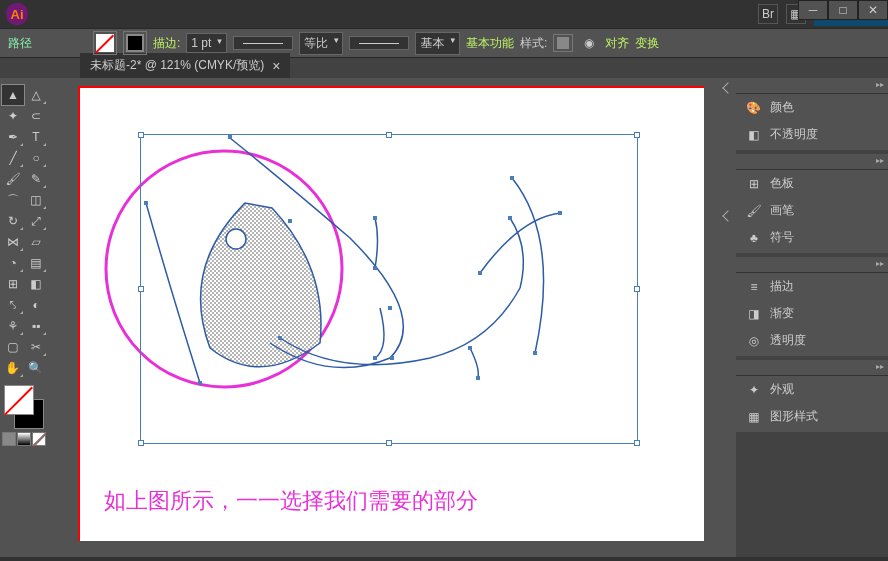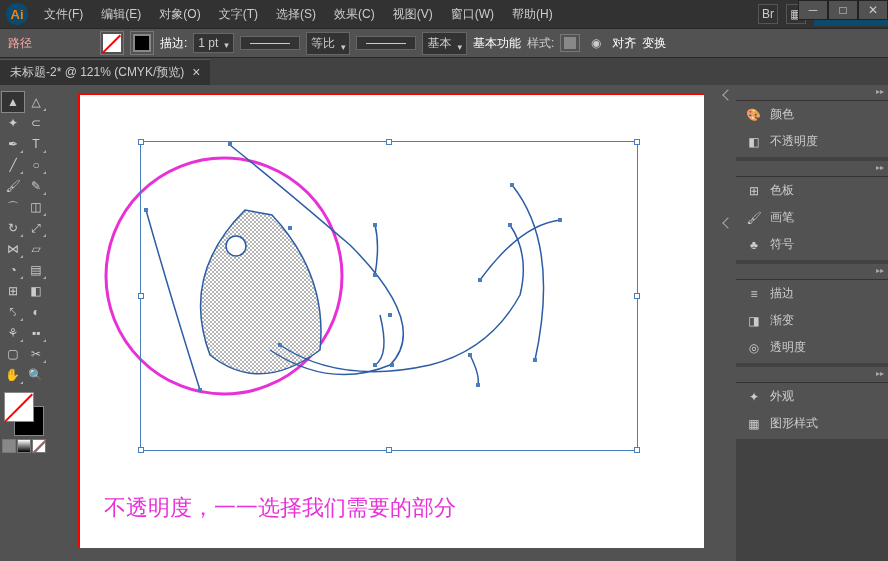--- a/index.html
+++ b/index.html
@@ -1,37 +1,37 @@
 <!DOCTYPE html>
 <html><head>
 <meta charset="utf-8">
 <style>
 *{margin:0;padding:0;box-sizing:border-box;font-family:"Microsoft YaHei",sans-serif;font-size:12px;color:#ccc}
 body{background:#323232;width:888px;height:561px;overflow:hidden;position:relative}
 .titlebar{height:28px;background:#323232;display:flex;align-items:center;padding-left:6px}
-.ai-logo{width:22px;height:22px;background:#0c4a6e;color:#ff7f00;font-weight:bold;font-size:13px;display:flex;align-items:center;justify-content:center;border-radius:10px;margin-right:8px}
+.ai-logo{width:22px;height:22px;background:#701a75;color:#ff7f00;font-weight:bold;font-size:13px;display:flex;align-items:center;justify-content:center;border-radius:10px;}
 .menubar{display:flex;gap:2px}
 .menu-item{padding:4px 8px;cursor:pointer}
 .win-controls{position:absolute;right:0;top:0;display:flex}
 .win-btn{width:30px;height:20px;background:#525252;display:flex;align-items:center;justify-content:center;border:1px solid #222;cursor:pointer}
 .titlebar-right{margin-left:auto;display:flex;align-items:center;gap:8px;}
 .tb-ico{width:20px;height:20px;border:1px solid #555;display:flex;align-items:center;justify-content:center}
 .workspace-sel{padding:3px 18px 3px 8px;background:#0c4a6e;position:relative}
 .workspace-sel:after{content:"▾";position:absolute;right:4px}
 .control-bar{height:30px;background:#525252;border-top:1px solid #282828;border-bottom:1px solid #282828;display:flex;align-items:center;padding:0 8px;gap:6px}
-.cb-label{color:#fca5a5;margin-right:16px}
+.cb-label{color:#86efac;margin-right:9px}
 .swatch{width:24px;height:24px;border:1px solid #777;display:flex;align-items:center;justify-content:center;position:relative}
 .swatch-none{background:white;position:relative;width:18px;height:18px}
 .swatch-none:after{content:"";position:absolute;width:140%;height:2px;background:red;transform:rotate(-45deg);top:50%;left:-20%}
 .swatch-black{background:black;width:14px;height:14px;outline:2px solid #888}
-.dd{padding:2px 4px;background:#333;border:1px solid #666;display:flex;align-items:flex-end;gap:4px;position:relative}
+.dd{padding:2px 4px;background:#333;border:1px solid #666;display:flex;align-items:flex-start;gap:4px;position:relative}
 .dd:after{content:"▾";margin-left:2px;font-size:9px}
-.orange{color:#ffffff}
+.orange{color:#bef264}
 .stroke-prev{width:60px;height:14px;background:#333;border:1px solid #666;display:flex;align-items:center;justify-content:center}
-.tab-bar{height:27px;background:#424242;display:flex;align-items:center;}
+.tab-bar{height:20px;background:#424242;display:flex;align-items:flex-end;padding-left:80px}
 .tab{padding:4px 10px;background:#323232;display:flex;align-items:center;gap:8px;border-top:1px solid #555}
 .tab-close{cursor:pointer;font-size:14px}
 .main{display:flex;height:479px}
 .tools{width:50px;background:#525252;padding:4px 2px;display:flex;flex-wrap:wrap;gap:1px;align-content:flex-start}
 .tools:before{content:"";width:100%;height:2px}
 .tool{width:22px;height:20px;display:flex;align-items:center;justify-content:center;cursor:pointer;position:relative}
 .tool.active{background:#333;outline:1px solid #888}
 .tool-tri{position:absolute;right:1px;bottom:1px;width:0;height:0;border-left:3px solid transparent;border-bottom:3px solid #aaa}
 .color-ctrl{width:44px;margin-top:6px;position:relative;height:44px}
 .fg-sw{position:absolute;width:30px;height:30px;background:white;border:1px solid #888;top:0;left:2px}
@@ -54,31 +54,20 @@
 .panel-header:after{content:"▸▸";position:absolute;right:4px;font-size:8px;color:#aaa}
 .pico{width:16px;height:16px;display:flex;align-items:center;justify-content:center}
 .scrollbar-v{position:absolute;right:0;top:0;width:16px;height:100%;background:#525252}
 .scrollbar-h{position:absolute;bottom:0;left:0;height:16px;width:100%;background:#525252}
 </style>
 </head>
 <body>
 
 <div class="titlebar">
   <div class="ai-logo">Ai</div>
-  <div class="menubar">
-    <div class="menu-item">文件(F)</div>
-    <div class="menu-item">编辑(E)</div>
-    <div class="menu-item">对象(O)</div>
-    <div class="menu-item">文字(T)</div>
-    <div class="menu-item">选择(S)</div>
-    <div class="menu-item">效果(C)</div>
-    <div class="menu-item">视图(V)</div>
-    <div class="menu-item">窗口(W)</div>
-    <div class="menu-item">帮助(H)</div>
-  </div>
   <div class="titlebar-right">
     <div class="tb-ico">Br</div>
     <div class="tb-ico">▦</div>
     <div class="workspace-sel">基本功能</div>
   </div>
   <div class="win-controls">
     <div class="win-btn">─</div>
     <div class="win-btn">□</div>
     <div class="win-btn">✕</div>
   </div>
@@ -211,21 +200,21 @@
       <div class="sel-box" style="left:60px;top:46px;width:498px;height:310px">
         <div class="sel-handle" style="left:-3px;top:-3px"></div>
           <div class="sel-handle" style="left:50%;top:-3px;margin-left:-3px"></div>
           <div class="sel-handle" style="right:-3px;top:-3px"></div>
         <div class="sel-handle" style="left:-3px;top:50%;margin-top:-3px"></div>
           <div class="sel-handle" style="right:-3px;top:50%;margin-top:-3px"></div>
         <div class="sel-handle" style="left:-3px;bottom:-3px"></div>
           <div class="sel-handle" style="left:50%;bottom:-3px;margin-left:-3px"></div>
           <div class="sel-handle" style="right:-3px;bottom:-3px"></div>
       </div>
-      <div class="annotation" style="position:absolute;left:24px;top:398px">不透明度，一一选择我们需要的部分</div>
+      <div class="annotation" style="position:absolute;left:24px;top:398px">如上图所示，一一选择我们需要的部分</div>
     </div>
     <div class="scrollbar-v"></div>
     <div class="scrollbar-h"></div>
   </div>
 
   <div class="right-wrap">
     <div class="collapse-strip">
         <div></div>
         <div></div>
       </div>

